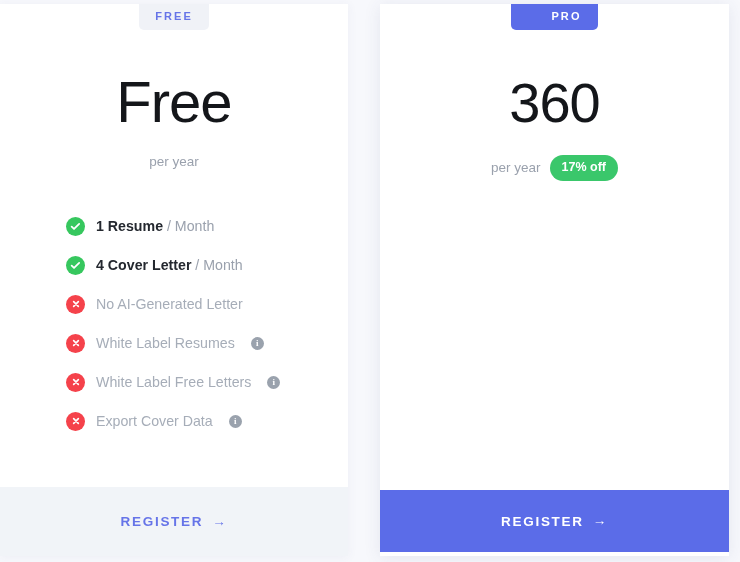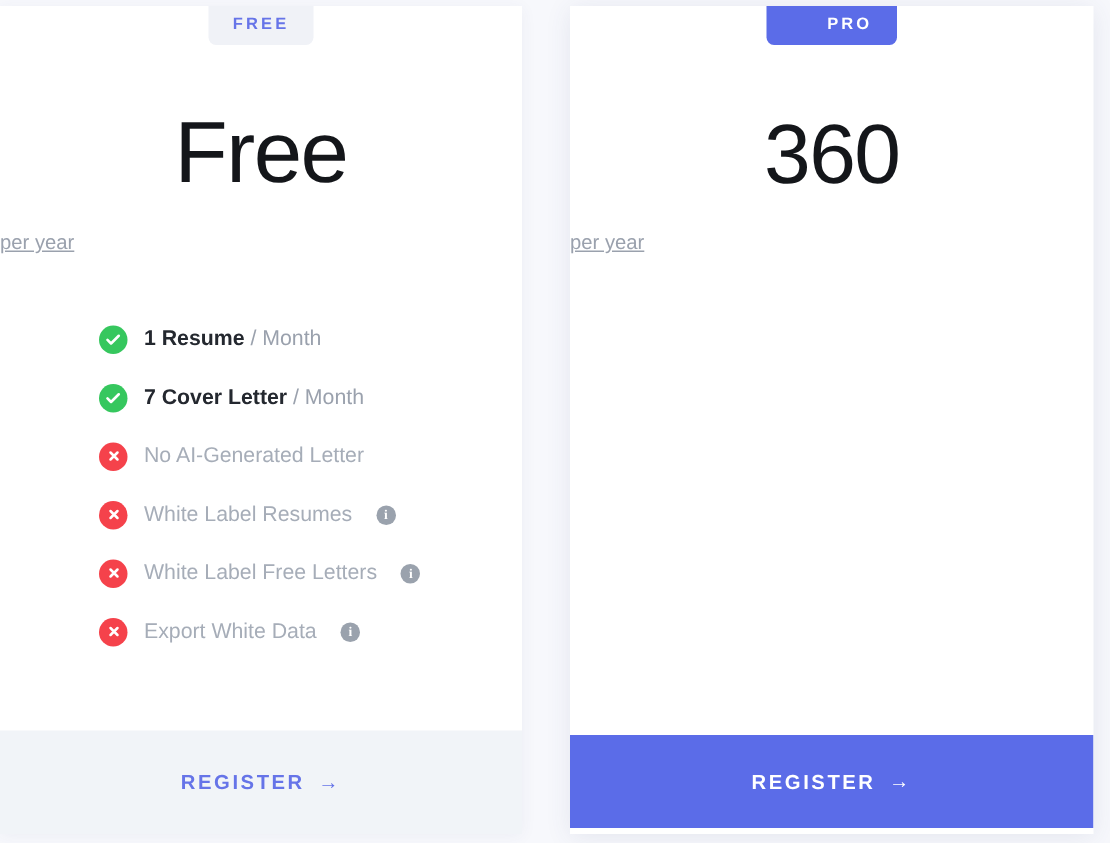--- a/index.html
+++ b/index.html
@@ -88,23 +88,23 @@
   .price-amount.pro-amount {
     font-size: 56px;
   }
 
   .price-sub {
     margin-top: 24px;
     font-size: 13.5px;
     color: #9aa1ad;
     display: flex;
     align-items: center;
+    justify-content: center;
     gap: 9px;
     line-height: 1;
-    text-decoration: underline;
   }
   .discount-pill {
     background: #3ac76b;
     color: #ffffff;
     font-size: 12.5px;
     font-weight: bold;
     border-radius: 999px;
     padding: 6px 12px 7px;
     line-height: 1;
   }
@@ -242,21 +242,21 @@
         </span>
         <span class="feature-text"><span class="strong">1 Resume</span><span class="dim"> / Month</span></span>
       </li>
 
       <li class="feature-row">
         <span class="status-icon yes">
           <svg width="11" height="11" viewBox="0 0 12 12">
               <path d="M1.8 6.1L4.4 8.7L10 3.1" stroke="#ffffff" stroke-width="1.9" fill="none" stroke-linecap="round" stroke-linejoin="round"></path>
             </svg>
         </span>
-        <span class="feature-text"><span class="strong">7 Cover Letter</span><span class="dim"> / Month</span></span>
+        <span class="feature-text"><span class="strong">4 Cover Letter</span><span class="dim"> / Month</span></span>
       </li>
 
       <li class="feature-row">
         <span class="status-icon no">
           <svg width="10" height="10" viewBox="0 0 12 12">
               <path d="M3.2 3.2L8.8 8.8M8.8 3.2L3.2 8.8" stroke="#ffffff" stroke-width="2" stroke-linecap="round"></path>
             </svg>
         </span>
         <span class="feature-text muted">No AI-Generated Letter</span>
       </li>
@@ -280,21 +280,21 @@
         <span class="feature-text muted">White Label Free Letters</span>
         <span class="info-icon">i</span>
       </li>
 
       <li class="feature-row">
         <span class="status-icon no">
           <svg width="10" height="10" viewBox="0 0 12 12">
               <path d="M3.2 3.2L8.8 8.8M8.8 3.2L3.2 8.8" stroke="#ffffff" stroke-width="2" stroke-linecap="round"></path>
             </svg>
         </span>
-        <span class="feature-text muted">Export White Data</span>
+        <span class="feature-text muted">Export Cover Data</span>
         <span class="info-icon">i</span>
       </li>
 
     </ul>
 
     <div class="footer-free">
       <button class="btn-register-free">
         <span>REGISTER</span>
         <span class="arrow-icon">→</span>
       </button>
@@ -305,20 +305,21 @@
   <div class="card card-pro">
 
     <div class="badge-wrap">
       <span class="plan-badge pro">PRO</span>
     </div>
 
     <div class="price-block price-pro">
       <div class="price-amount pro-amount">360</div>
       <div class="price-sub">
         <span>per year</span>
+        <span class="discount-pill">17% off</span>
       </div>
     </div>
 
     <ul class="features features-pro">
 
       <li class="feature-row">
         
         
       </li>
 

